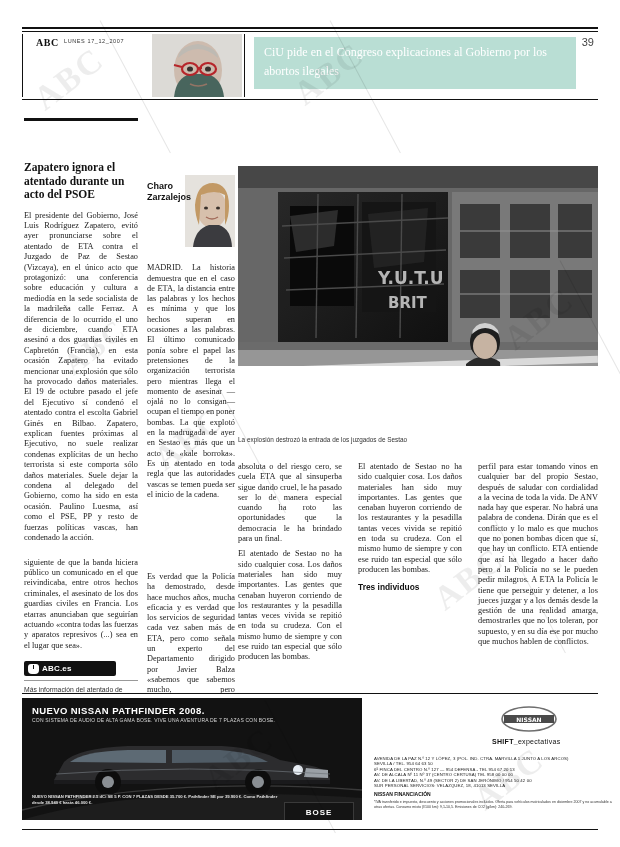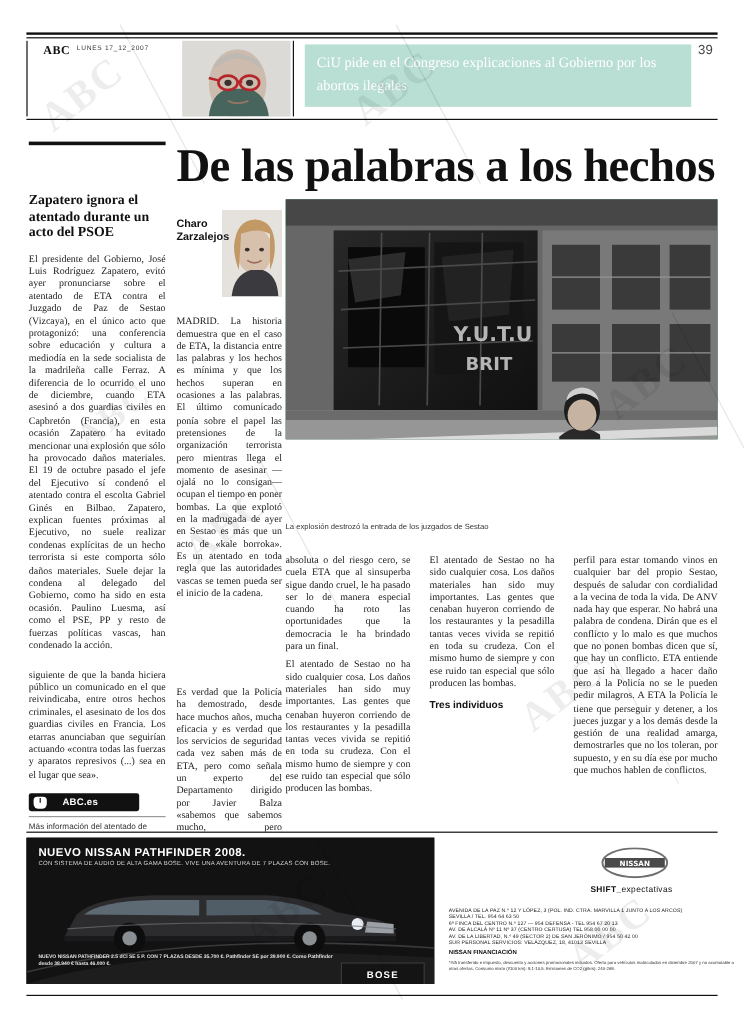--- a/index.html
+++ b/index.html
@@ -111,21 +111,21 @@
   }
   .left-body{
     font-family:"Liberation Serif", serif;
     font-size:8.3px;line-height:10.4px;text-align:justify;color:#1a1a1a;
   }
   .left-body p{margin:0 0 0 0;text-indent:0;}
   .left-gap{height:14px;}
   .abc-badge{
     margin-top:10px;
     width:88px;height:15px;background:#111;border-radius:2px;
-    display:flex;align-items:center;gap:13px;padding-left:4px;
+    display:flex;align-items:center;gap:3px;padding-left:4px;
   }
   .abc-badge .mouse{
     width:11px;height:10px;background:#fff;border-radius:3px 3px 4px 4px;
     position:relative;flex:0 0 auto;
   }
   .abc-badge .mouse:after{
     content:"";position:absolute;left:4.5px;top:1px;width:1.4px;height:4px;background:#111;
   }
   .abc-badge .lbl{
     font-family:"Liberation Sans", sans-serif;
@@ -309,21 +309,20 @@
     </div>
     <div class="mast-sep2"></div>
 
     <div class="mast-banner">
       <span>CiU pide en el Congreso explicaciones al Gobierno por los abortos ilegales</span>
     </div>
     <div class="pageno">39</div>
   </div>
   <div class="mast-bottomrule"></div>
 
-  <div class="headline">De las palabras a los hechos</div>
 
   <div class="col-left">
     <div class="left-rule"></div>
     <div class="left-kicker">Zapatero ignora el atentado durante un acto del PSOE</div>
     <div class="left-body">
       <p>El presidente del Gobierno, José Luis Rodríguez Zapatero, evitó ayer pronunciarse sobre el atentado de ETA contra el Juzgado de Paz de Sestao (Vizcaya), en el único acto que protagonizó: una conferencia sobre educación y cultura a mediodía en la sede socialista de la madrileña calle Ferraz. A diferencia de lo ocurrido el uno de diciembre, cuando ETA asesinó a dos guardias civiles en Capbretón (Francia), en esta ocasión Zapatero ha evitado mencionar una explosión que sólo ha provocado daños materiales. El 19 de octubre pasado el jefe del Ejecutivo sí condenó el atentado contra el escolta Gabriel Ginés en Bilbao. Zapatero, explican fuentes próximas al Ejecutivo, no suele realizar condenas explícitas de un hecho terrorista si este comporta sólo daños materiales. Suele dejar la condena al delegado del Gobierno, como ha sido en esta ocasión. Paulino Luesma, así como el PSE, PP y resto de fuerzas políticas vascas, han condenado la acción.</p>
       <div class="left-gap"></div>
       <p>siguiente de que la banda hiciera público un comunicado en el que reivindicaba, entre otros hechos criminales, el asesinato de los dos guardias civiles en Francia. Los etarras anunciaban que seguirían actuando «contra todas las fuerzas y aparatos represivos (...) sea en el lugar que sea».</p>
     </div>
     <div class="abc-badge">

